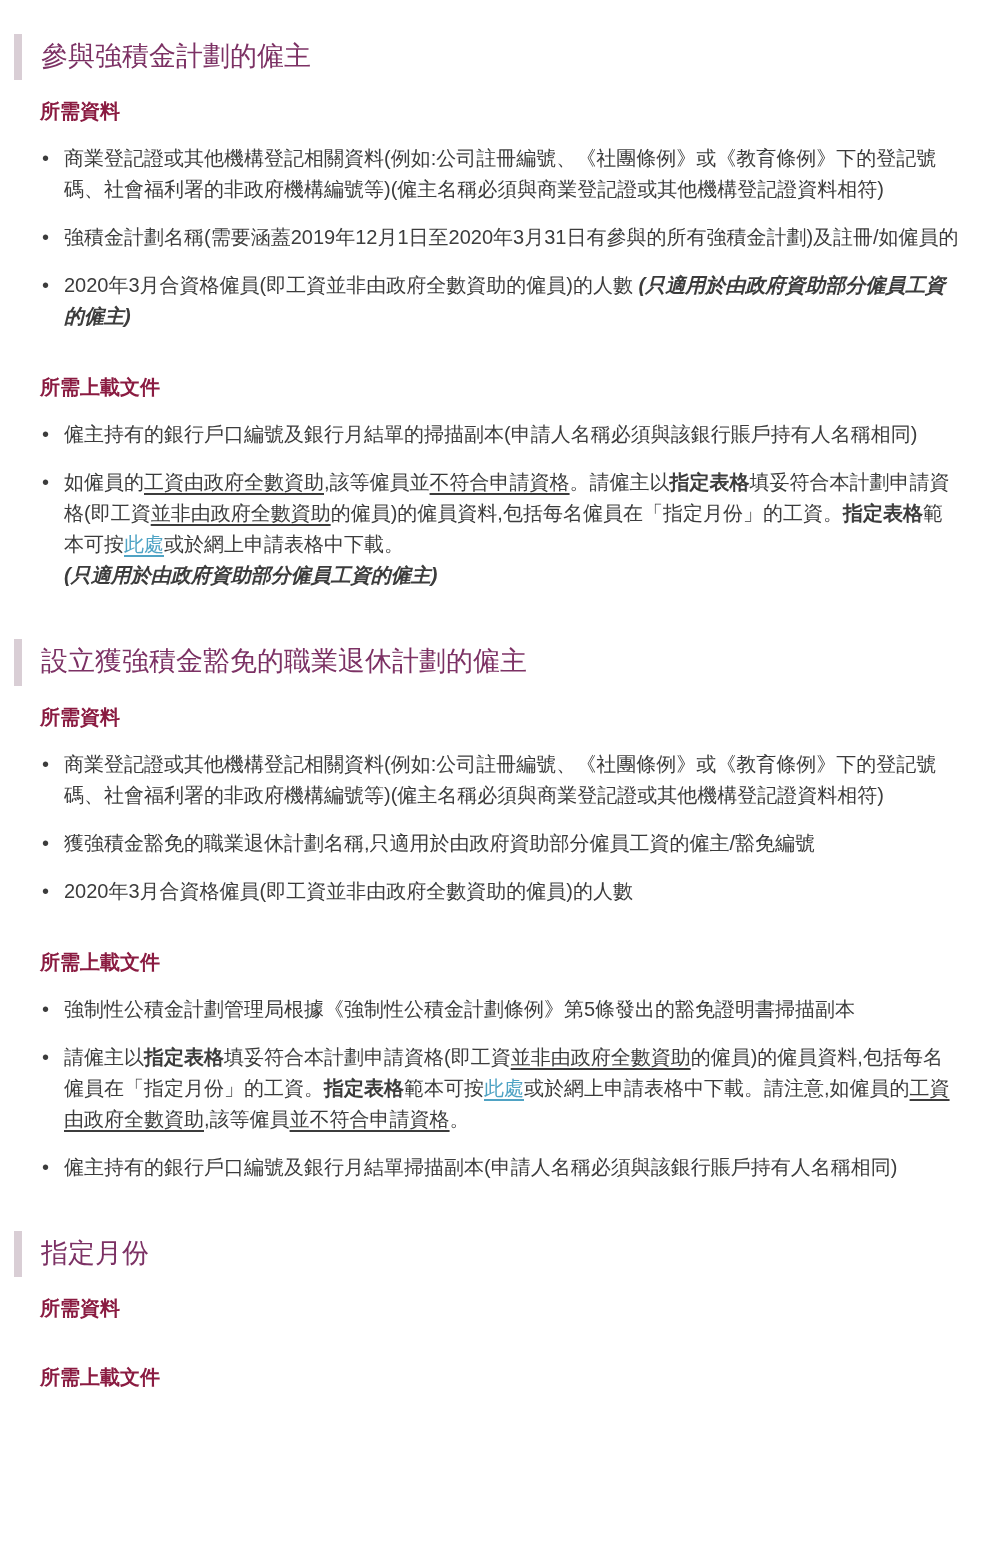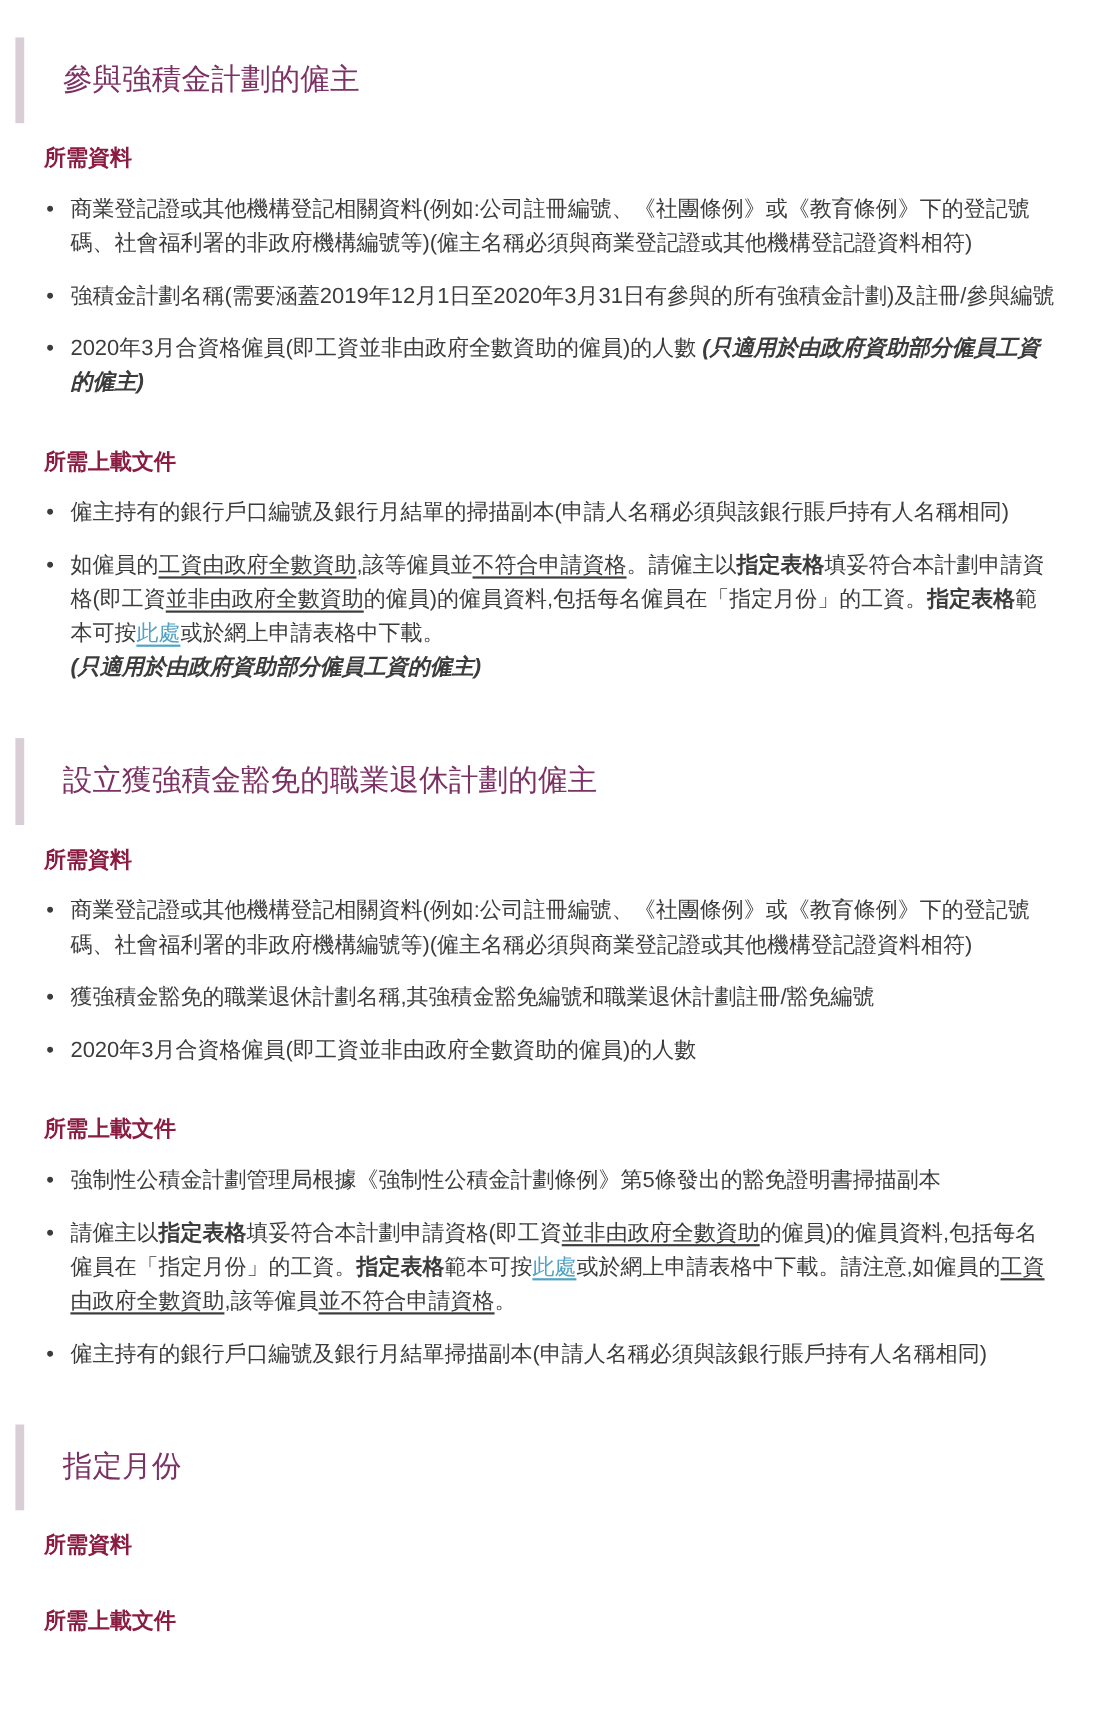--- a/index.html
+++ b/index.html
@@ -21,21 +21,21 @@
   .content{
     padding:34px 38px 24px 0;
   }
   .section + .section{margin-top:48px;}
   .title-wrap{
     margin-left:14px;
     border-left:8px solid var(--bar);
     padding:4px 0 6px 19px;
   }
   .section-title{
-    margin:16px;
+    margin:0;
     font-size:27px;
     line-height:1.35;
     font-weight:500;
     color:var(--heading);
   }
   .subheading{
     margin:42px 0 18px 40px;
     font-size:20px;
     font-weight:bold;
     color:var(--subhead);
@@ -76,38 +76,38 @@
 
 <div class="content">
 
   <section class="section">
     <div class="title-wrap">
       <h2 class="section-title">參與強積金計劃的僱主</h2>
     </div>
     <h3 class="subheading">所需資料</h3>
     <ul class="bullets">
         <li class="bullet"><span class="seg-n">商業登記證或其他機構登記相關資料(例如:公司註冊編號、《社團條例》或《教育條例》下的登記號碼、社會福利署的非政府機構編號等)(僱主名稱必須與商業登記證或其他機構登記證資料相符)</span></li>
-        <li class="bullet"><span class="seg-n">強積金計劃名稱(需要涵蓋2019年12月1日至2020年3月31日有參與的所有強積金計劃)及註冊/參與編號</span></li>
+        <li class="bullet"><span class="seg-n">強積金計劃名稱(需要涵蓋2019年12月1日至2020年3月31日有參與的所有強積金計劃)及註冊/如僱員的</span></li>
         <li class="bullet"><span class="seg-n">2020年3月合資格僱員(即工資並非由政府全數資助的僱員)的人數 </span><span class="seg-bi">(只適用於由政府資助部分僱員工資的僱主)</span></li>
       </ul>
     <h3 class="subheading">所需上載文件</h3>
     <ul class="bullets">
         <li class="bullet"><span class="seg-n">僱主持有的銀行戶口編號及銀行月結單的掃描副本(申請人名稱必須與該銀行賬戶持有人名稱相同)</span></li>
         <li class="bullet"><span class="seg-n">如僱員的</span><span class="seg-u">工資由政府全數資助</span><span class="seg-n">,該等僱員並</span><span class="seg-u">不符合申請資格</span><span class="seg-n">。請僱主以</span><span class="seg-b">指定表格</span><span class="seg-n">填妥符合本計劃申請資格(即工資</span><span class="seg-u">並非由政府全數資助</span><span class="seg-n">的僱員)的僱員資料,包括每名僱員在「指定月份」的工資。</span><span class="seg-b">指定表格</span><span class="seg-n">範本可按</span><a class="seg-a" href="#">此處</a><span class="seg-n">或於網上申請表格中下載。</span><br><span class="seg-bi">(只適用於由政府資助部分僱員工資的僱主)</span></li>
       </ul>
   </section>
 
   <section class="section">
     <div class="title-wrap">
       <h2 class="section-title">設立獲強積金豁免的職業退休計劃的僱主</h2>
     </div>
     <h3 class="subheading">所需資料</h3>
     <ul class="bullets">
         <li class="bullet"><span class="seg-n">商業登記證或其他機構登記相關資料(例如:公司註冊編號、《社團條例》或《教育條例》下的登記號碼、社會福利署的非政府機構編號等)(僱主名稱必須與商業登記證或其他機構登記證資料相符)</span></li>
-        <li class="bullet"><span class="seg-n">獲強積金豁免的職業退休計劃名稱,其強積金豁免編號和職業退休計劃註冊/豁免編號</span></li>
+        <li class="bullet"><span class="seg-n">獲強積金豁免的職業退休計劃名稱,只適用於由政府資助部分僱員工資的僱主/豁免編號</span></li>
         <li class="bullet"><span class="seg-n">2020年3月合資格僱員(即工資並非由政府全數資助的僱員)的人數</span></li>
       </ul>
     <h3 class="subheading">所需上載文件</h3>
     <ul class="bullets">
         <li class="bullet"><span class="seg-n">強制性公積金計劃管理局根據《強制性公積金計劃條例》第5條發出的豁免證明書掃描副本</span></li>
         <li class="bullet"><span class="seg-n">請僱主以</span><span class="seg-b">指定表格</span><span class="seg-n">填妥符合本計劃申請資格(即工資</span><span class="seg-u">並非由政府全數資助</span><span class="seg-n">的僱員)的僱員資料,包括每名僱員在「指定月份」的工資。</span><span class="seg-b">指定表格</span><span class="seg-n">範本可按</span><a class="seg-a" href="#">此處</a><span class="seg-n">或於網上申請表格中下載。請注意,如僱員的</span><span class="seg-u">工資由政府全數資助</span><span class="seg-n">,該等僱員</span><span class="seg-u">並不符合申請資格</span><span class="seg-n">。</span></li>
         <li class="bullet"><span class="seg-n">僱主持有的銀行戶口編號及銀行月結單掃描副本(申請人名稱必須與該銀行賬戶持有人名稱相同)</span></li>
       </ul>
   </section>
 

